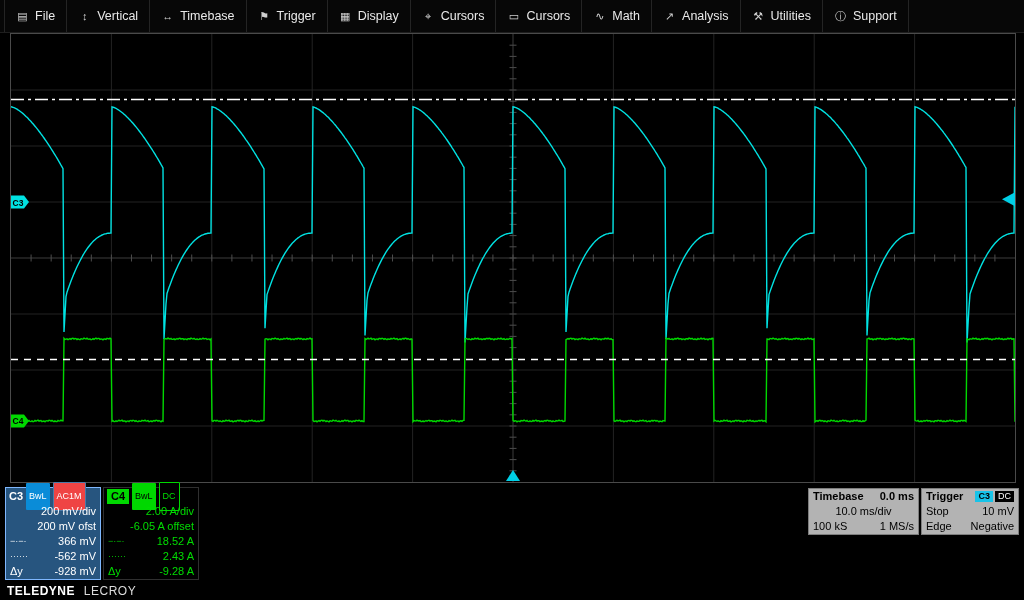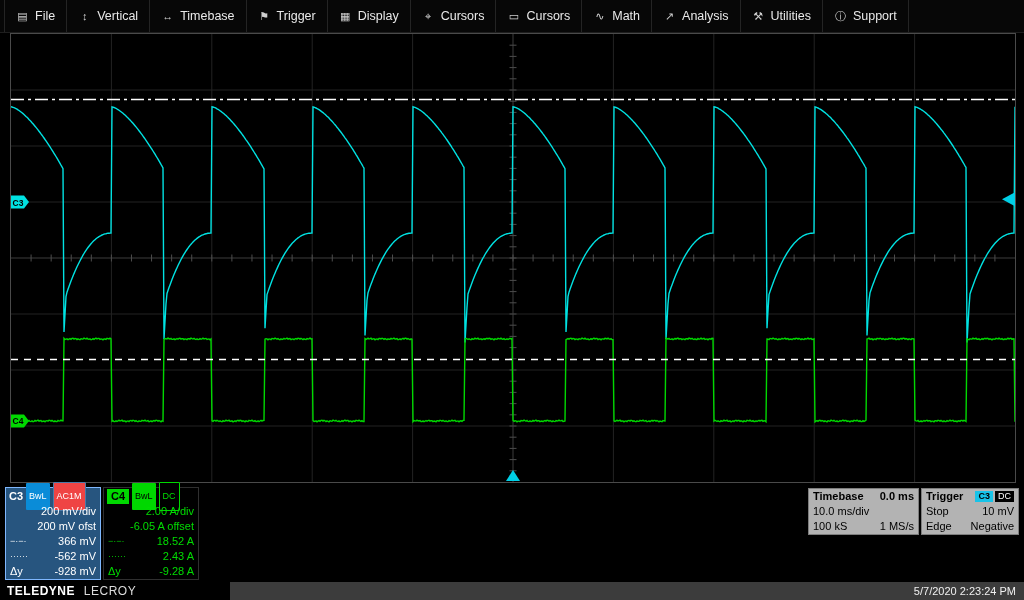--- a/index.html
+++ b/index.html
@@ -47,21 +47,21 @@
   .curs-icon{font-size:9px;letter-spacing:0px;opacity:.9;}
   
   .info-box{
     position:absolute;top:488px;height:47px;background:#b3b3b3;color:#000;
     border:1px solid #7d7d7d;font-size:11px;box-sizing:border-box;
   }
   .info-box.timebase{left:808px;width:111px;}
   .info-box.trigger{left:921px;width:98px;}
   .ib-row{height:15px;line-height:15px;display:flex;justify-content:space-between;
     align-items:center;padding:0 4px;white-space:nowrap;}
-  .ib-row.right-only{justify-content:flex-start;}
+  .ib-row.right-only{justify-content:center;}
   .ib-title{font-weight:bold;}
   .tbadge{font-size:9px;height:11px;line-height:11px;padding:0 3px;}
   .tbadge.src{background:#17c3e8;color:#000;font-weight:bold;}
   .tbadge.coup{background:#000;color:#fff;}
   
   .footer{position:absolute;left:0;top:582px;width:1024px;height:18px;background:#000;}
   .brand{position:absolute;left:7px;top:2px;font-size:12px;letter-spacing:.5px;color:#fff;}
   .brand-1{font-weight:bold;}
   .brand-2{font-weight:normal;color:#dcdcdc;margin-left:5px;}
   .footer-strip{
@@ -321,16 +321,13 @@
     <span>Edge</span>
     <span>Negative</span>
   </div>
 </div>
 
 <div class="footer">
   <div class="brand">
     <span class="brand-1">TELEDYNE</span>
     <span class="brand-2">LECROY</span>
   </div>
-  <div class="footer-strip">
-    <span class="datetime">5/7/2020 2:23:24 PM</span>
-  </div>
 </div>
 
 </body></html>

